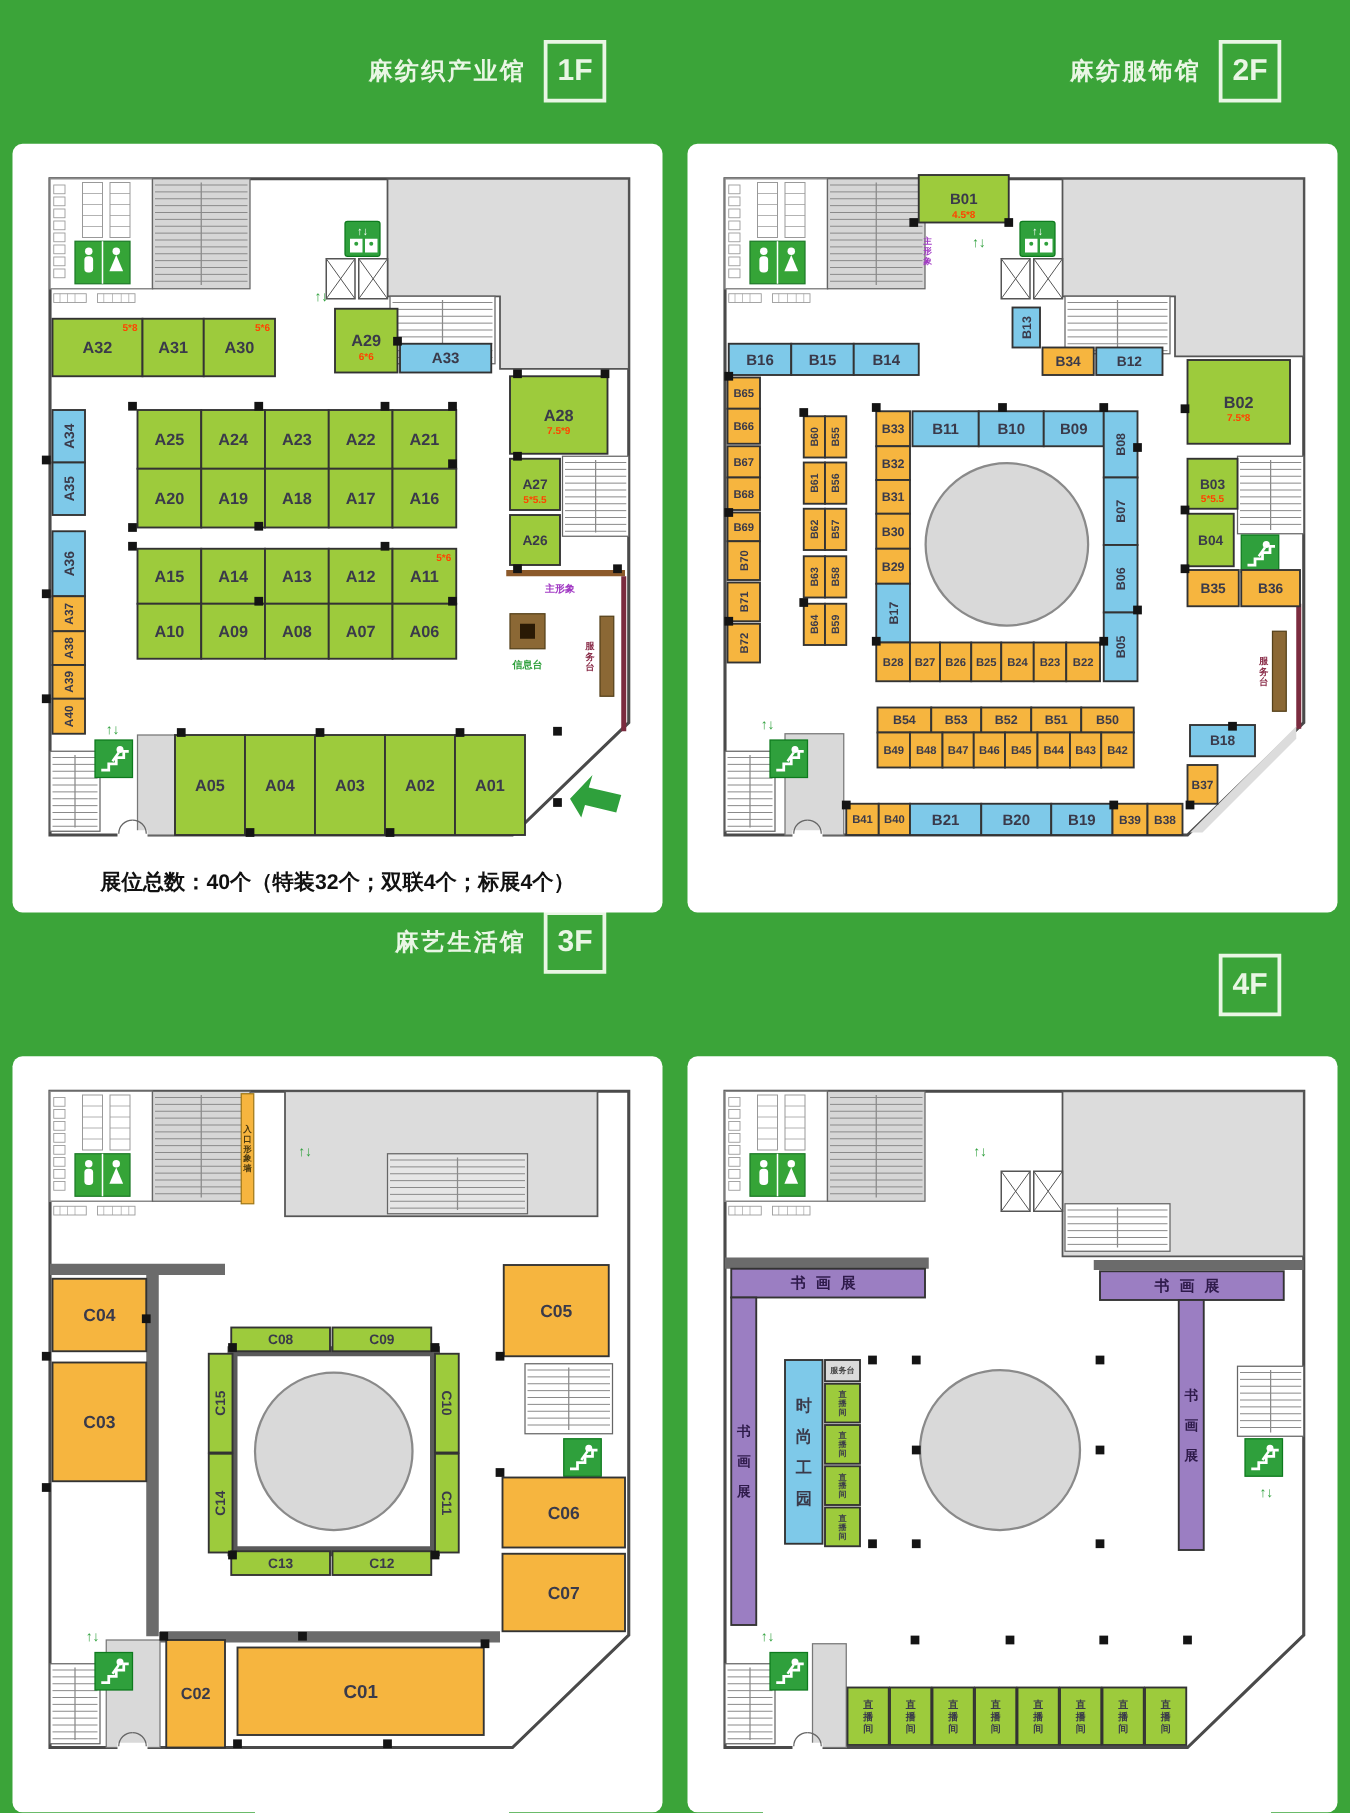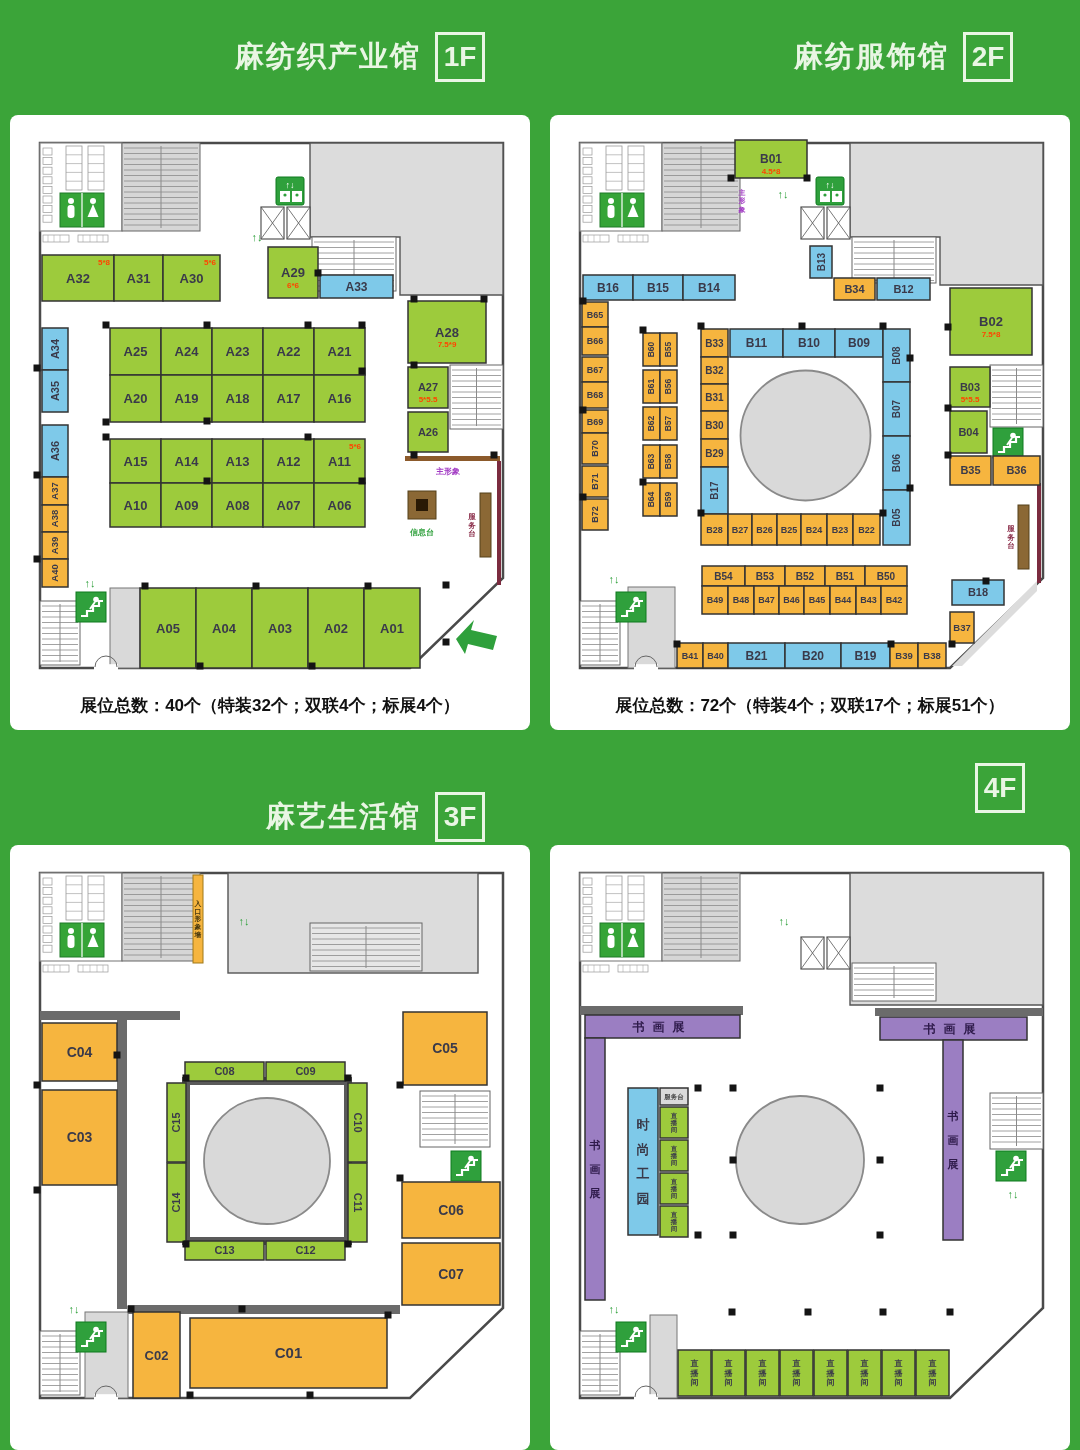--- a/index.html
+++ b/index.html
@@ -7,28 +7,28 @@
     width:1080px;height:1450px;position:relative;overflow:hidden;
     background:#3BA439;
     font-family:"Liberation Sans",sans-serif;
   }
   .floor-header{
     position:absolute;width:520px;height:62px;
     display:flex;align-items:center;justify-content:flex-end;
     padding-right:45px;box-sizing:border-box;color:#E9F6E4;
   }
   #h0{left:10px;top:26px}
-  #h1{left:538px;top:26px}
-  #h2{left:10px;top:786px}
+  #h1{left:550px;top:26px}
+  #h2{left:10px;top:723px}
   #h3{left:550px;top:757px}
-  .floor-title{font-size:29px;font-weight:bold;letter-spacing:2px;}
+  .floor-title{font-size:19px;font-weight:bold;letter-spacing:2px;}
   .floor-badge{
     width:44px;height:44px;border:3px solid #E9F6E4;margin-left:14px;
     display:flex;align-items:center;justify-content:center;
-    font-size:28px;font-weight:bold;flex:0 0 auto;
+    font-size:24px;font-weight:bold;flex:0 0 auto;
   }
   .panel{position:absolute;background:#fff;border-radius:8px;}
   #p0{left:10px;top:115px;width:520px;height:615px}
   #p1{left:550px;top:115px;width:520px;height:615px}
   #p2{left:10px;top:845px;width:520px;height:605px}
   #p3{left:550px;top:845px;width:520px;height:605px}
   svg.plan{position:absolute;left:0;top:0;width:100%;height:100%;}
   .caption{
     position:absolute;left:0;right:0;bottom:13px;text-align:center;
     font-size:17px;font-weight:bold;color:#111;
@@ -617,21 +617,20 @@
       <rect x="394.5" y="208.5" width="7" height="7" fill="#141414"></rect>
       <rect x="394.5" y="289.5" width="7" height="7" fill="#141414"></rect>
       <rect x="394.5" y="336.5" width="7" height="7" fill="#141414"></rect>
       <rect x="432.5" y="462.5" width="7" height="7" fill="#141414"></rect>
       <rect x="398.5" y="525.5" width="7" height="7" fill="#141414"></rect>
       <rect x="123.5" y="525.5" width="7" height="7" fill="#141414"></rect>
       <rect x="337.5" y="525.5" width="7" height="7" fill="#141414"></rect>
       <rect x="253.5" y="59.5" width="7" height="7" fill="#141414"></rect>
       <rect x="177.5" y="59.5" width="7" height="7" fill="#141414"></rect>
     </svg>
-  <div class="caption">展位总数：72个（特装4个；双联17个；标展51个）</div>
 </div>
 <div class="panel" id="p2">
   <svg class="plan" id="plan2" viewBox="0 0 520 605">
       <path d="M30,28 H493 V463 L400,553 H30 Z" fill="#fff" stroke="#4A4A4A" stroke-width="2.5"></path>
       <rect x="218" y="28" width="250" height="100" fill="#DCDCDC" stroke="#555" stroke-width="1.4"></rect>
       <g>
         <rect x="300" y="78" width="112" height="48" fill="#E6E6E6" stroke="#666" stroke-width="1"></rect>
         <line x1="302" y1="83" x2="410" y2="83" stroke="#8a8a8a" stroke-width="0.8"></line>
         <line x1="302" y1="88.5" x2="410" y2="88.5" stroke="#8a8a8a" stroke-width="0.8"></line>
         <line x1="302" y1="94" x2="410" y2="94" stroke="#8a8a8a" stroke-width="0.8"></line>

